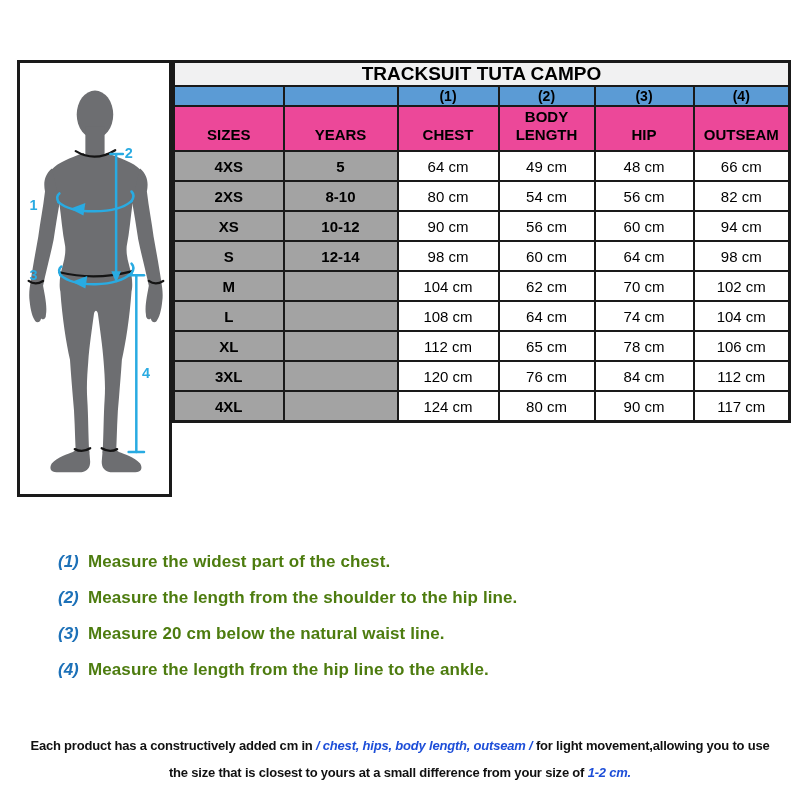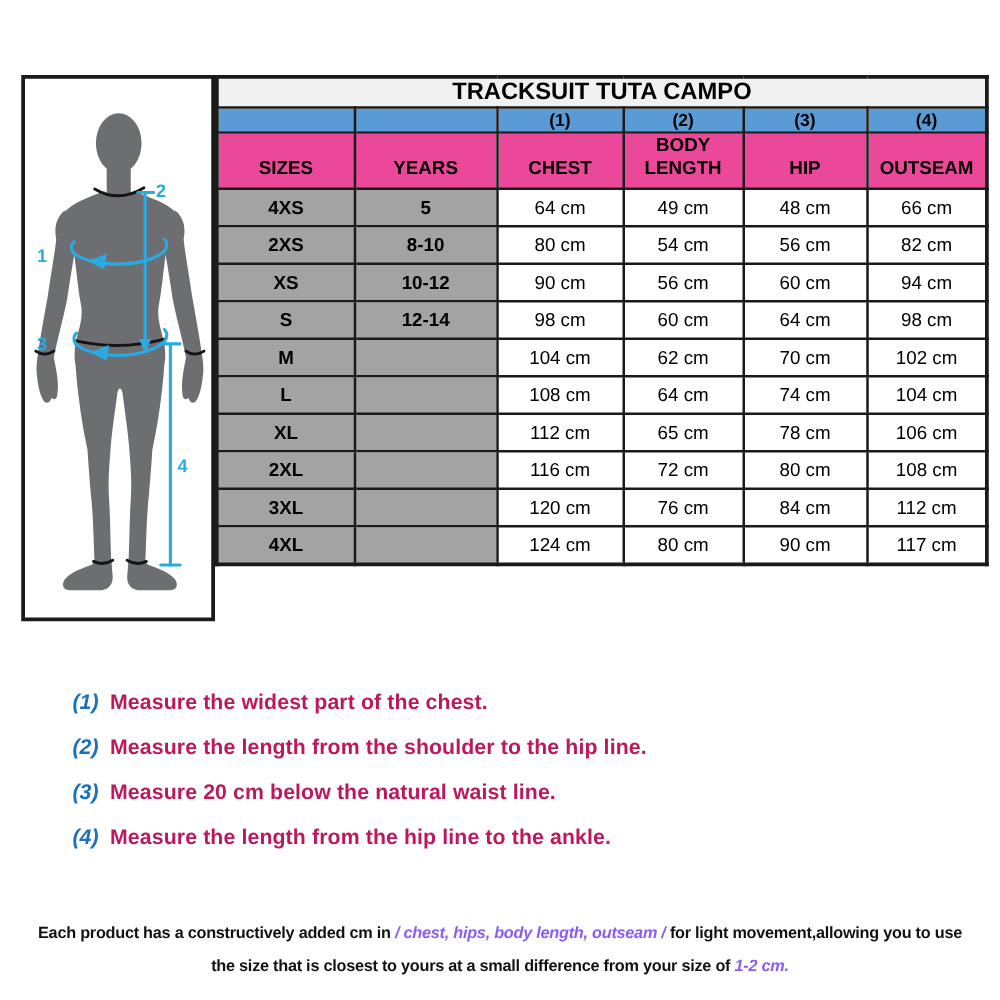--- a/index.html
+++ b/index.html
@@ -34,28 +34,28 @@
   .row-data td{height:28px;font-size:15px;background:#ffffff;}
   .row-data td.c-size,.row-data td.c-years{font-weight:bold;background:#a3a3a3;}
 
   
   .instructions{position:absolute;left:58px;top:552px;}
   .instr{display:flex;align-items:baseline;height:36px;}
   .instr .num{
     width:30px;flex:0 0 30px;font-size:17px;font-weight:bold;font-style:italic;
     color:#1d71b8;
   }
-  .instr .txt{font-size:17px;font-weight:bold;color:#be185d;letter-spacing:0.1px;}
+  .instr .txt{font-size:17px;font-weight:bold;color:#4d7c0f;letter-spacing:0.1px;}
 
   
   .footer{
     position:absolute;left:0;right:0;top:732px;text-align:center;
     font-size:13px;font-weight:bold;color:#111;line-height:27px;letter-spacing:-0.2px;
   }
-  .footer .blue{color:#8b5cf6;font-style:italic;}
+  .footer .blue{color:#1d4ed8;font-style:italic;}
 </style>
 </head>
 <body>
 
 <div class="stage">
 
   <div class="figure-panel">
     <svg viewBox="0 0 155 437">
 
       <g fill="#6d6e71">
@@ -219,28 +219,20 @@
         </tr>
         <tr class="row-data">
           <td class="c-size">XL</td>
           <td class="c-years"></td>
           <td class="c-chest">112 cm</td>
           <td class="c-blength">65 cm</td>
           <td class="c-hip">78 cm</td>
           <td class="c-outseam">106 cm</td>
         </tr>
         <tr class="row-data">
-          <td class="c-size">2XL</td>
-          <td class="c-years"></td>
-          <td class="c-chest">116 cm</td>
-          <td class="c-blength">72 cm</td>
-          <td class="c-hip">80 cm</td>
-          <td class="c-outseam">108 cm</td>
-        </tr>
-        <tr class="row-data">
           <td class="c-size">3XL</td>
           <td class="c-years"></td>
           <td class="c-chest">120 cm</td>
           <td class="c-blength">76 cm</td>
           <td class="c-hip">84 cm</td>
           <td class="c-outseam">112 cm</td>
         </tr>
         <tr class="row-data">
           <td class="c-size">4XL</td>
           <td class="c-years"></td>

